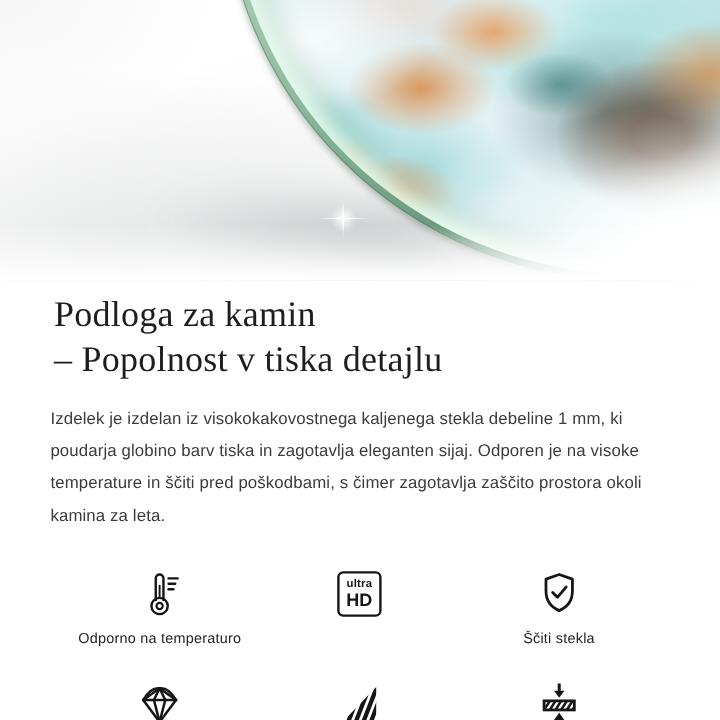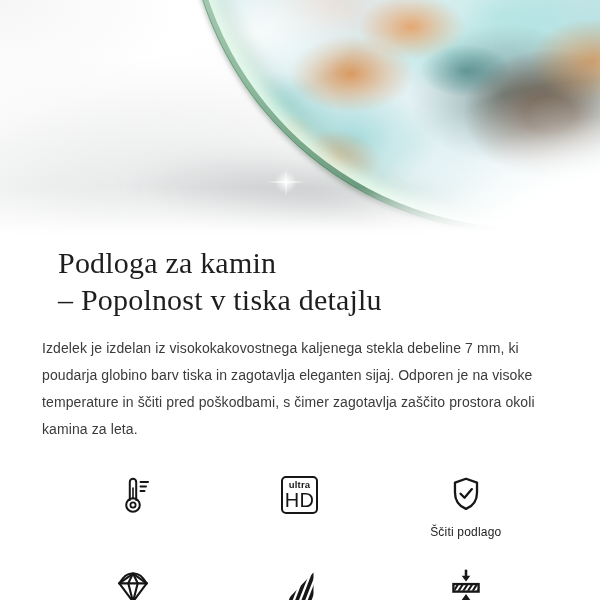--- a/index.html
+++ b/index.html
@@ -68,21 +68,21 @@
     content:"";position:absolute;left:-4px;right:-4px;top:50%;height:2px;margin-top:-1px;
     background:radial-gradient(closest-side, #ffffff 25%, rgba(255,255,255,0));
   }
   .sparkle::after{
     content:"";position:absolute;top:2px;bottom:2px;left:50%;width:2px;margin-left:-1px;
     background:radial-gradient(closest-side, #ffffff 25%, rgba(255,255,255,0));
   }
   
   .content{padding:0 43px 0 42px;}
   h1{
-    margin:10px 0 0 16px;
+    margin:10px 0 0 3px;
     font-family:"Liberation Serif","DejaVu Serif",serif;
     font-weight:400;font-size:30px;line-height:37px;
     color:#1e1e1e;letter-spacing:.2px;
   }
   h1 .hline{display:block;}
   .desc{
     margin:17px 0 0 0;width:516px;
     font-size:14px;line-height:27px;color:#3b3b3b;letter-spacing:.1px;
   }
   
@@ -92,21 +92,21 @@
   }
   .feature{display:flex;flex-direction:column;align-items:center;}
   .ficon{height:44px;display:flex;align-items:center;justify-content:flex-start;}
   .flabel{margin-top:8px;font-size:12px;color:#232323;letter-spacing:.2px;white-space:nowrap;}
   .uhd{
     width:33px;height:34px;border:2.5px solid #161616;border-radius:5px;
     display:flex;flex-direction:column;align-items:center;justify-content:center;
     color:#161616;line-height:1;
   }
   .uhd-top{font-size:9.5px;font-weight:700;letter-spacing:.2px;}
-  .uhd-bottom{font-size:20px;font-weight:400;margin-top:1px;letter-spacing:.2px;}
+  .uhd-bottom{font-size:15px;font-weight:700;margin-top:1px;letter-spacing:.2px;}
   svg.icon{display:block;}
 </style>
 </head>
 <body>
 
 <div class="hero">
   <div class="hero-shade"></div>
   <div class="glass-shadow"></div>
   <div class="glass">
     <div class="marble"></div>
@@ -114,55 +114,56 @@
   <div class="hero-fade"></div>
   <div class="sparkle"></div>
 </div>
 
 <div class="content">
   <h1>
     <span class="hline">Podloga za kamin</span>
     <span class="hline">– Popolnost v tiska detajlu</span>
   </h1>
 
-  <p class="desc">Izdelek je izdelan iz visokokakovostnega kaljenega stekla debeline 7 mm, ki poudarja globino barv tiska in zagotavlja eleganten sijaj. Odporen je na visoke temperature in ščiti pred poškodbami, s čimer zagotavlja zaščito prostora okoli kamina za leta.</p>
+  <p class="desc">Izdelek je izdelan iz visokokakovostnega kaljenega stekla debeline 1 mm, ki poudarja globino barv tiska in zagotavlja eleganten sijaj. Odporen je na visoke temperature in ščiti pred poškodbami, s čimer zagotavlja zaščito prostora okoli kamina za leta.</p>
 
   <div class="features">
 
     <div class="feature">
       <div class="ficon">
         <svg class="icon" width="40" height="44" viewBox="0 0 40 44" fill="none" stroke="#161616" stroke-width="2" stroke-linecap="round">
           <path d="M16.8 27 V9 a3.2 3.2 0 0 1 6.4 0 V27"></path>
           <circle cx="20" cy="32" r="6.8"></circle>
           <circle cx="20" cy="32" r="2.6" stroke-width="1.8"></circle>
           <path d="M20 15 V25.4" stroke-width="1.6"></path>
           <path d="M27.5 9 H35"></path>
           <path d="M27.5 13.5 H33"></path>
           <path d="M27.5 18 H31.5"></path>
         </svg>
       </div>
+      <div class="flabel">Odporno na temperaturo</div>
     </div>
 
     <div class="feature">
       <div class="ficon">
         <div class="uhd">
           <span class="uhd-top">ultra</span>
           <span class="uhd-bottom">HD</span>
         </div>
       </div>
     </div>
 
     <div class="feature">
       <div class="ficon">
         <svg class="icon" width="42" height="42" viewBox="0 0 40 40" fill="none" stroke="#161616" stroke-width="2.2" stroke-linecap="round" stroke-linejoin="round">
           <path d="M20 4.5 L30.5 8.2 V17.5 C30.5 25.8 25.6 30.9 20 33.2 C14.4 30.9 9.5 25.8 9.5 17.5 V8.2 Z"></path>
           <path d="M14.8 18.8 L18.6 22.6 L25.6 14.4"></path>
         </svg>
       </div>
-      <div class="flabel">Ščiti podlago</div>
+      <div class="flabel">Ščiti stekla</div>
     </div>
 
     <div class="feature">
       <div class="ficon">
         <svg class="icon" width="42" height="42" viewBox="0 0 40 40" fill="none" stroke="#161616" stroke-width="2" stroke-linecap="round" stroke-linejoin="round">
           <path d="M7 16.5 Q13 6.2 20 7.2 Q27 6.2 33 16.5"></path>
           <path d="M7 16.5 L20 7.2 L33 16.5"></path>
           <path d="M7 16.5 H33"></path>
           <path d="M7 16.5 L20 34 L33 16.5"></path>
           <path d="M15.5 16.5 L20 7.2 L24.5 16.5"></path>

